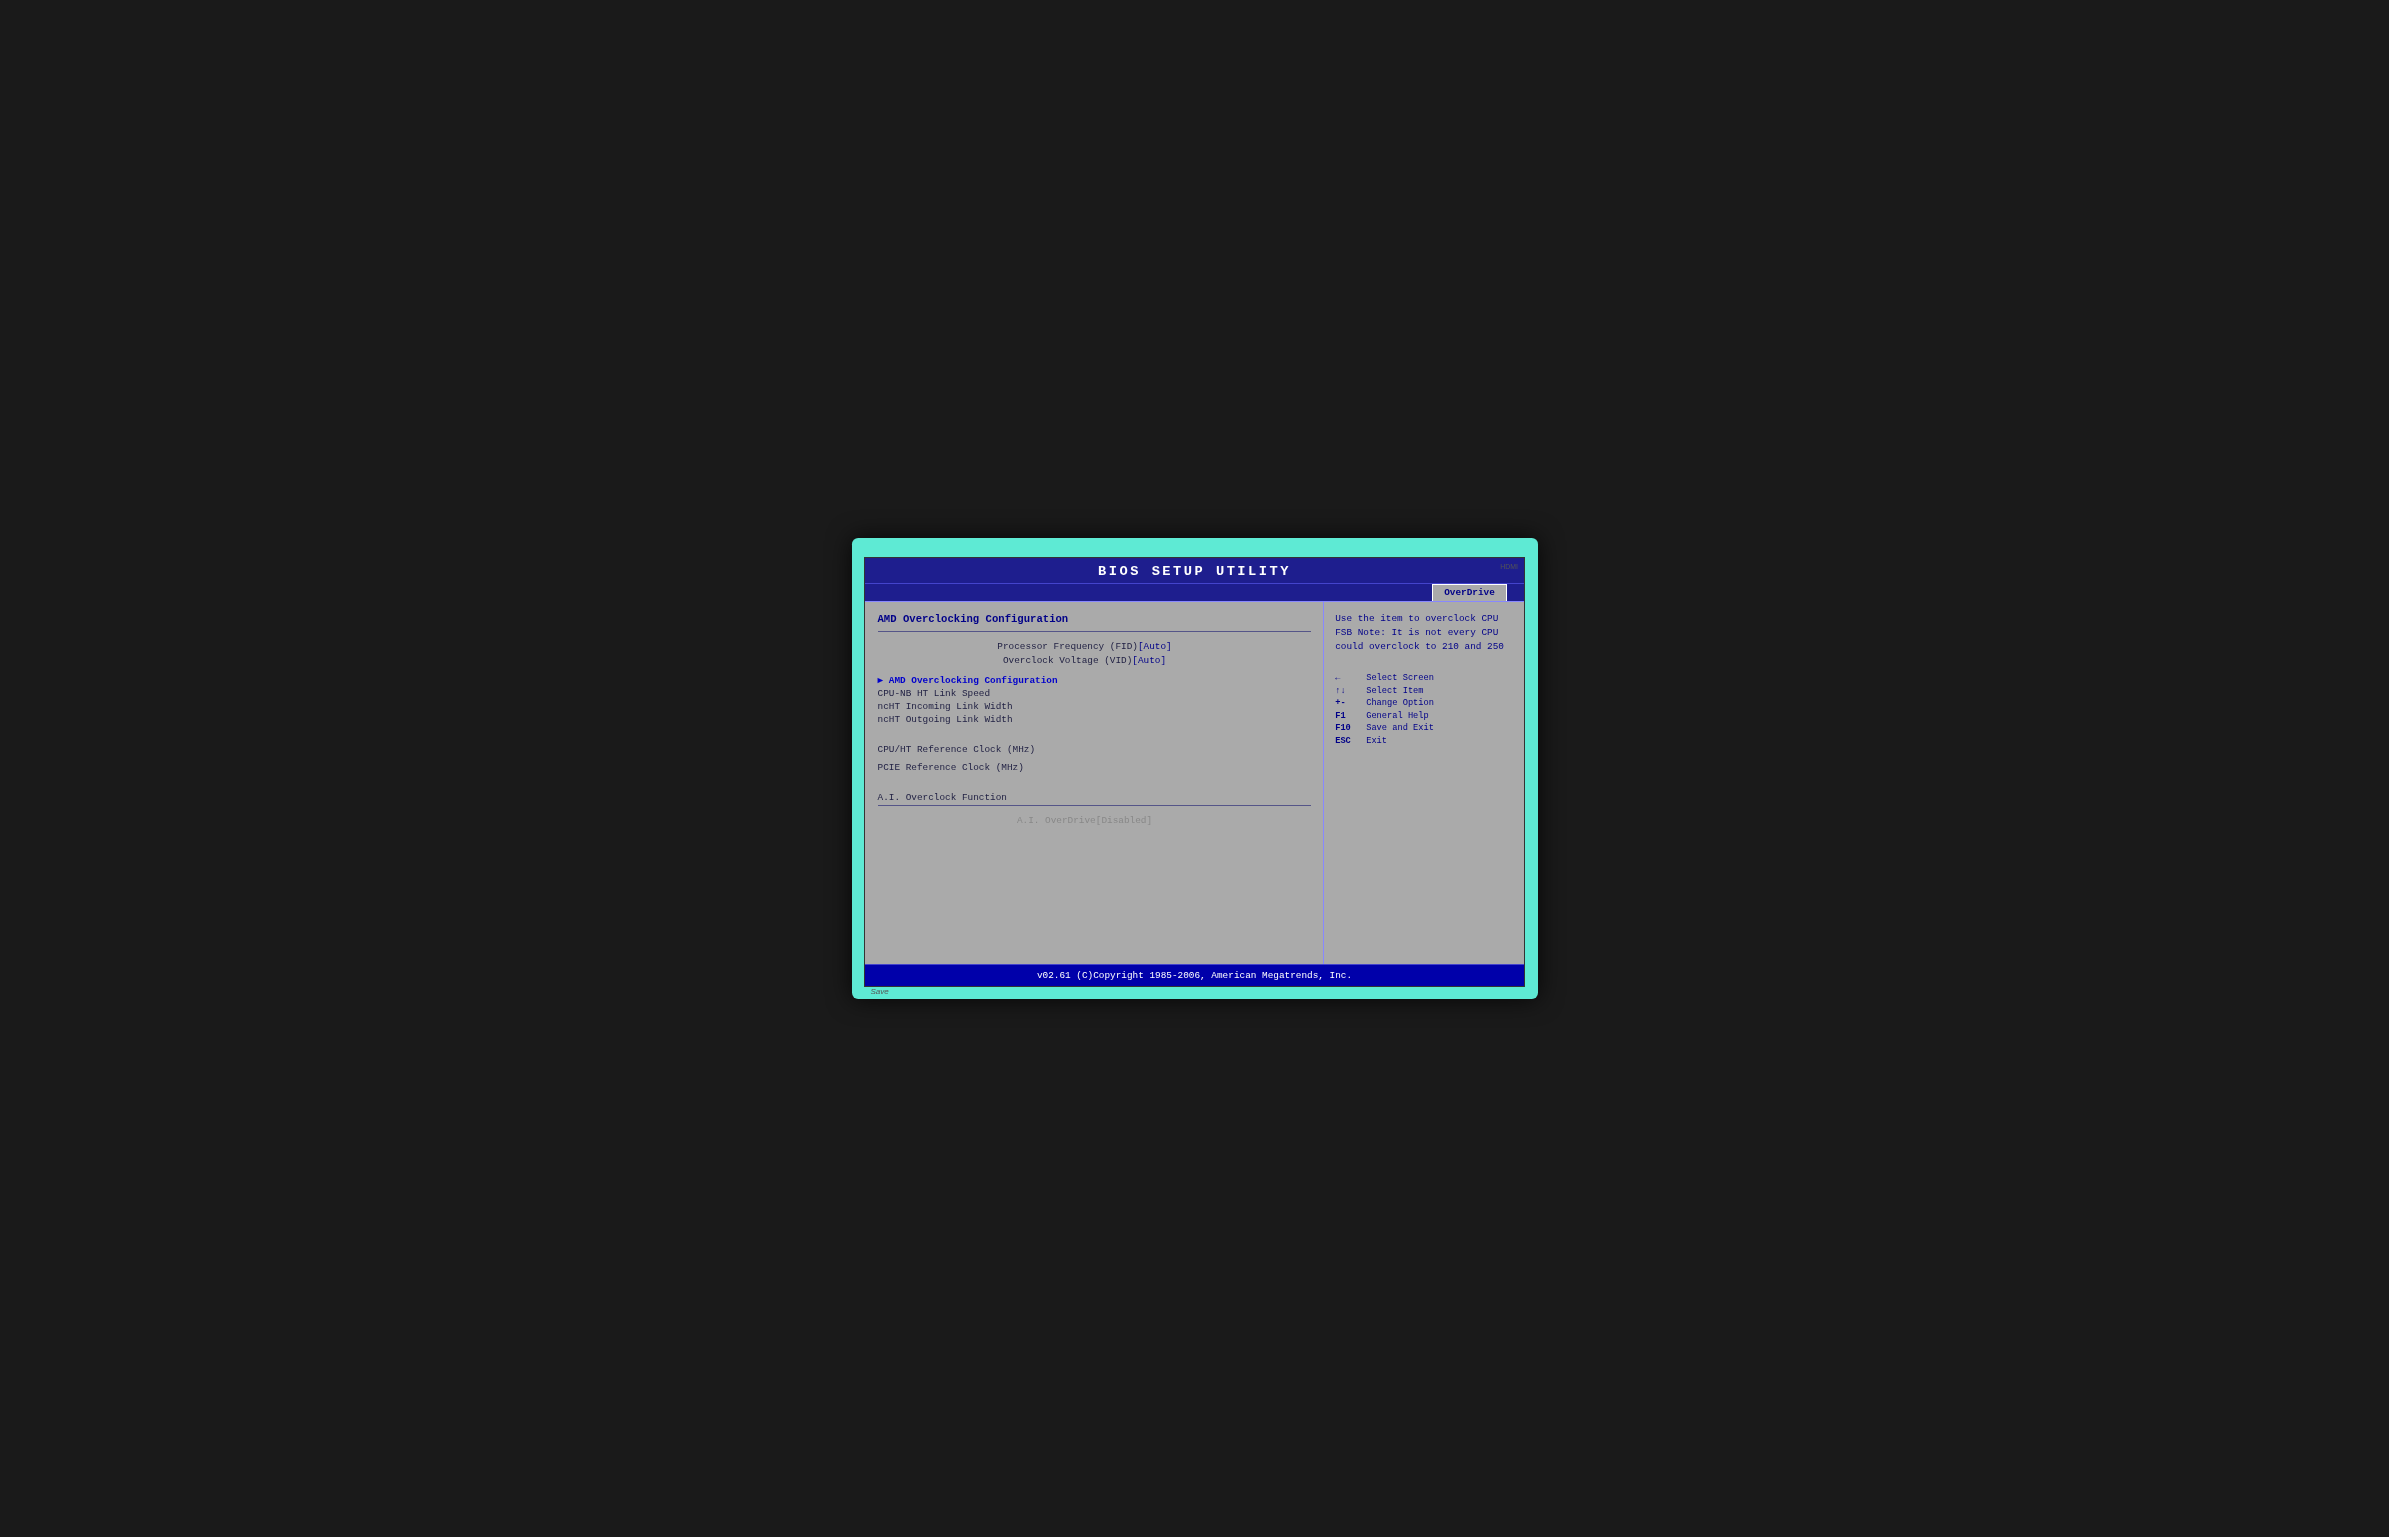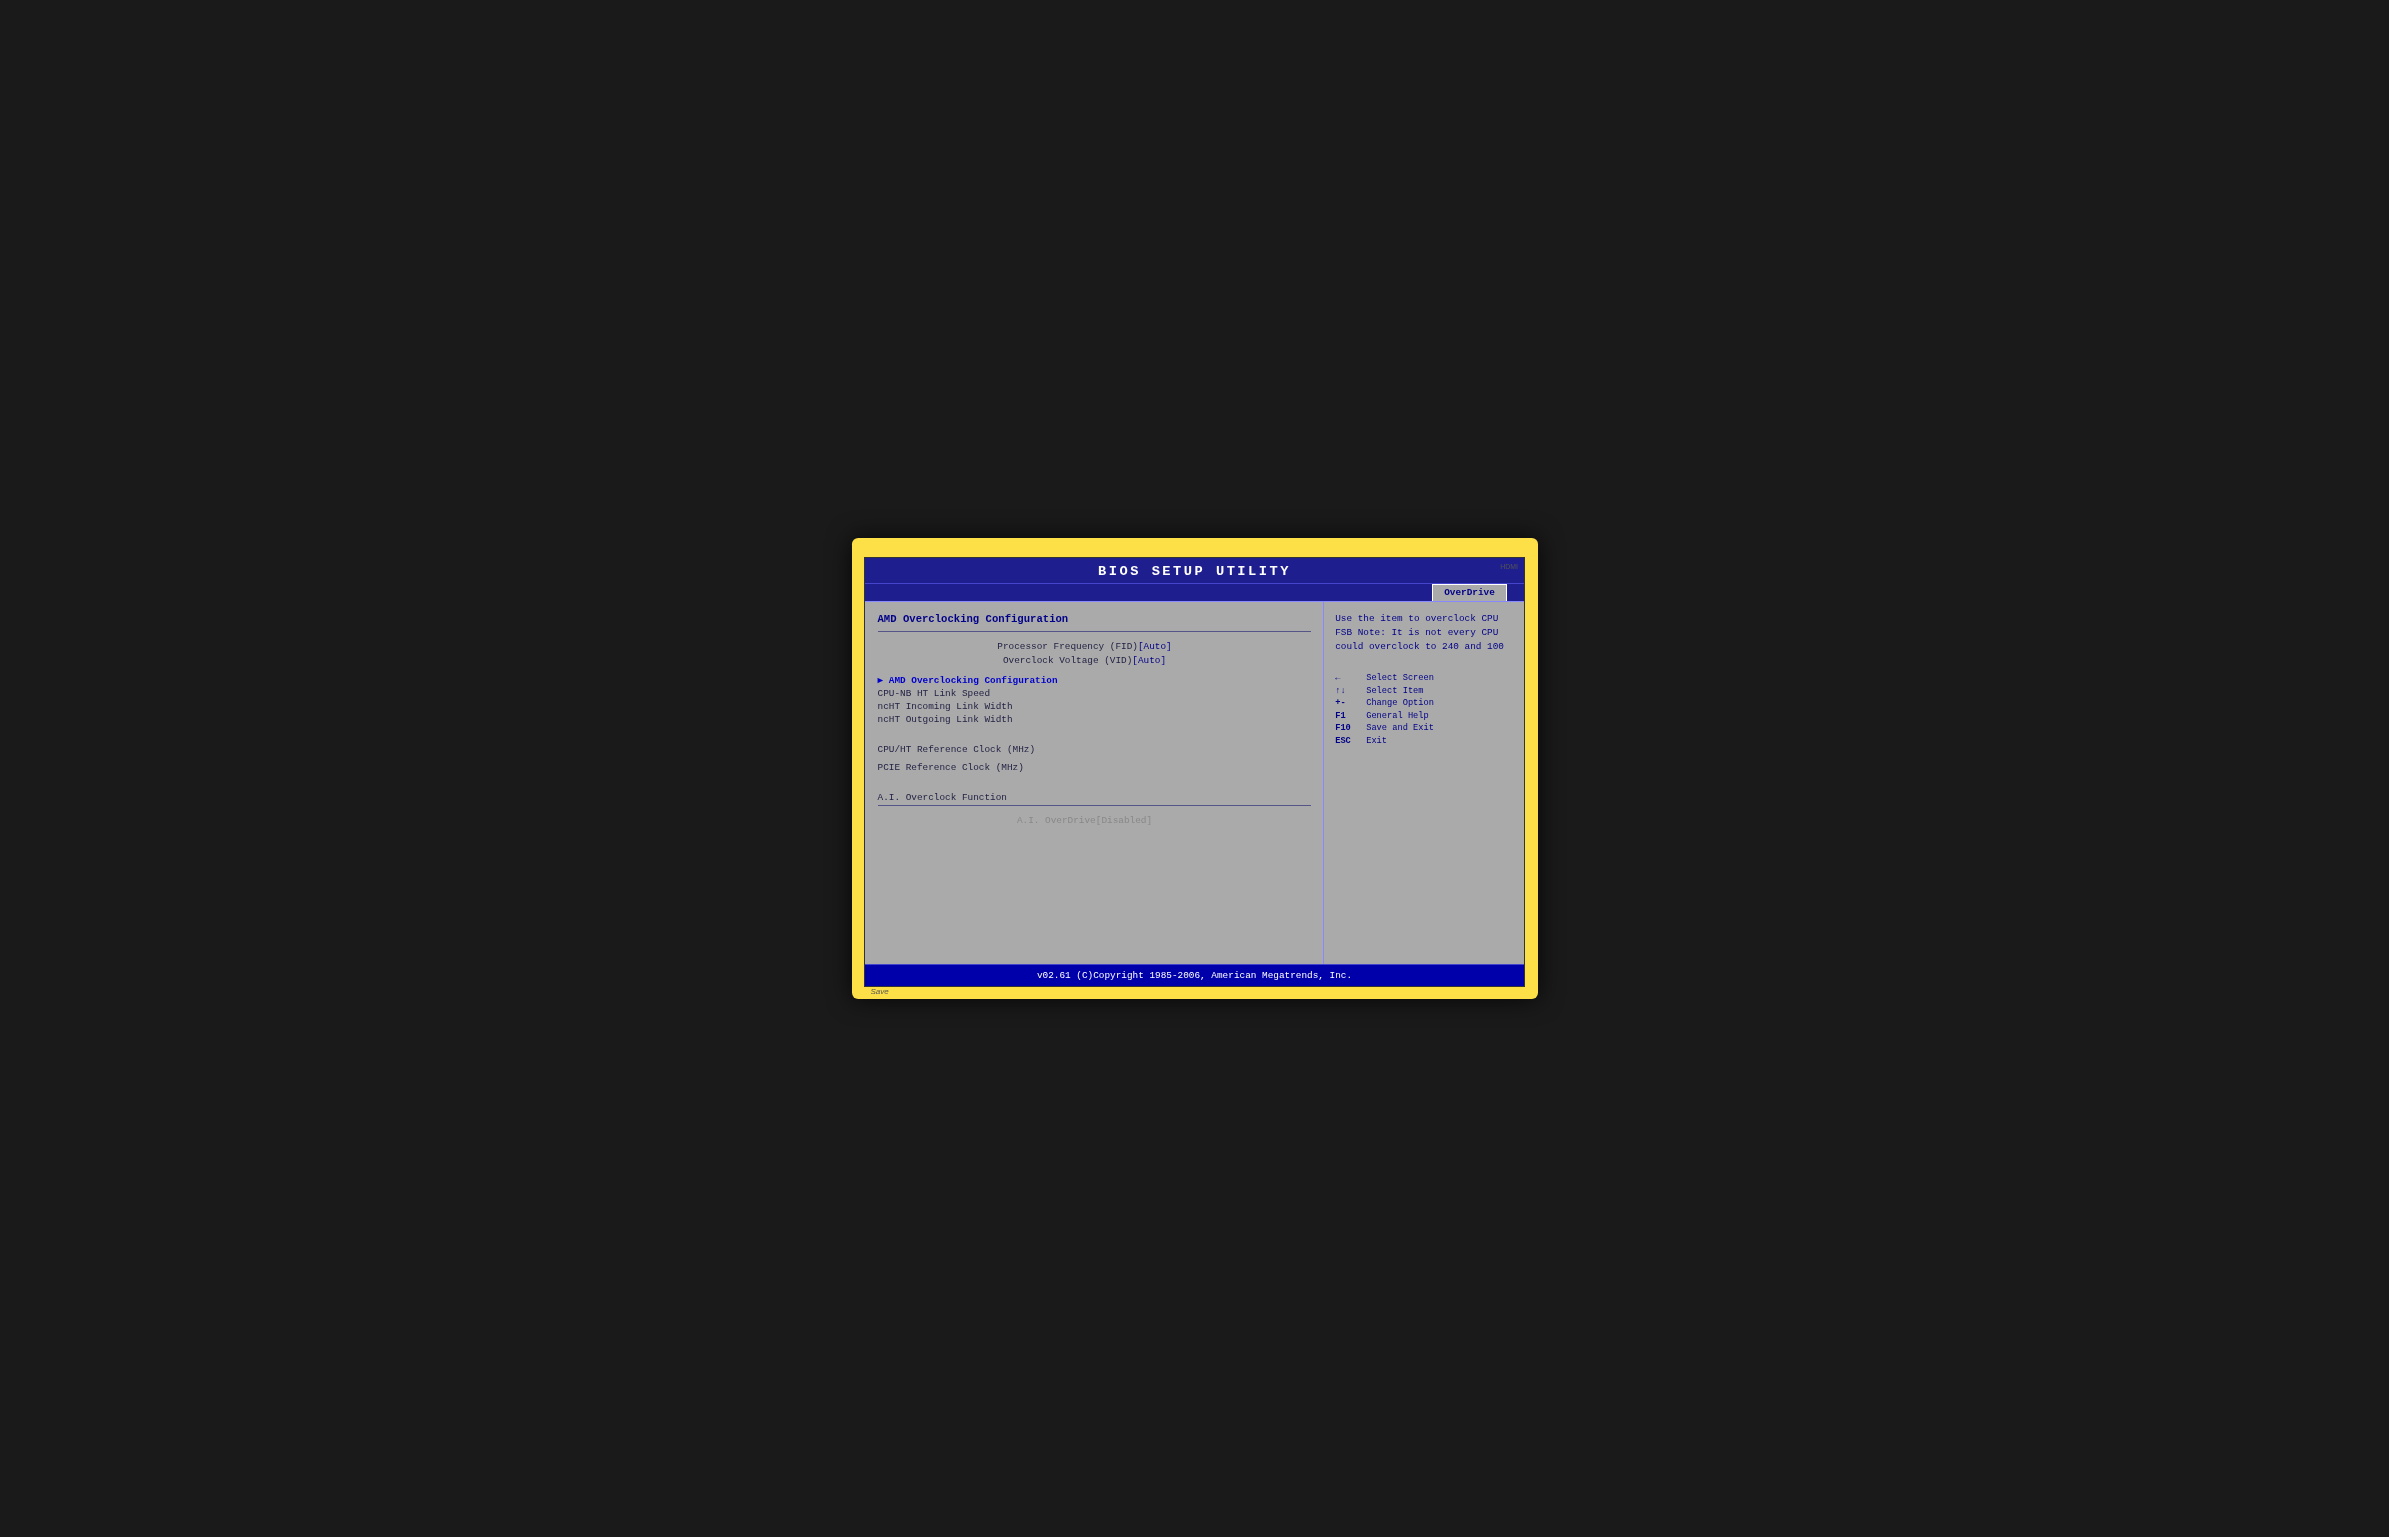--- a/index.html
+++ b/index.html
@@ -12,21 +12,21 @@
       background: #1a1a1a;
       width: 100vw;
       height: 100vh;
       display: flex;
       align-items: center;
       justify-content: center;
       font-family: 'Courier New', Courier, monospace;
     }
 
     .monitor {
-      background: #fde047;
+      background: #5eead4;
       width: 92%;
       max-width: 686px;
       padding: 19px 12.5px 12.5px 12.5px;
       border-radius: 6.2px;
       box-shadow: 0 0 25px rgba(0,0,0,0.8);
       position: relative;
     }
 
     .monitor-brand {
       position: absolute;
@@ -300,21 +300,21 @@
         <div class="config-row">
           <span class="disabled-row">A.I. OverDrive</span>
           <span class="disabled-value">[Disabled]</span>
         </div>
 
         
 
       </div>
 
       <div class="right-panel">
-        <div class="help-text">Use the item to overclock CPU FSB Note: It is not every CPU could overclock to 240 and 100</div>
+        <div class="help-text">Use the item to overclock CPU FSB Note: It is not every CPU could overclock to 210 and 250</div>
 
         <div class="key-help">
           <div class="key-row">
             <span class="key-name">←</span>
             <span class="key-desc">Select Screen</span>
           </div>
           <div class="key-row">
             <span class="key-name">↑↓</span>
             <span class="key-desc">Select Item</span>
           </div>

